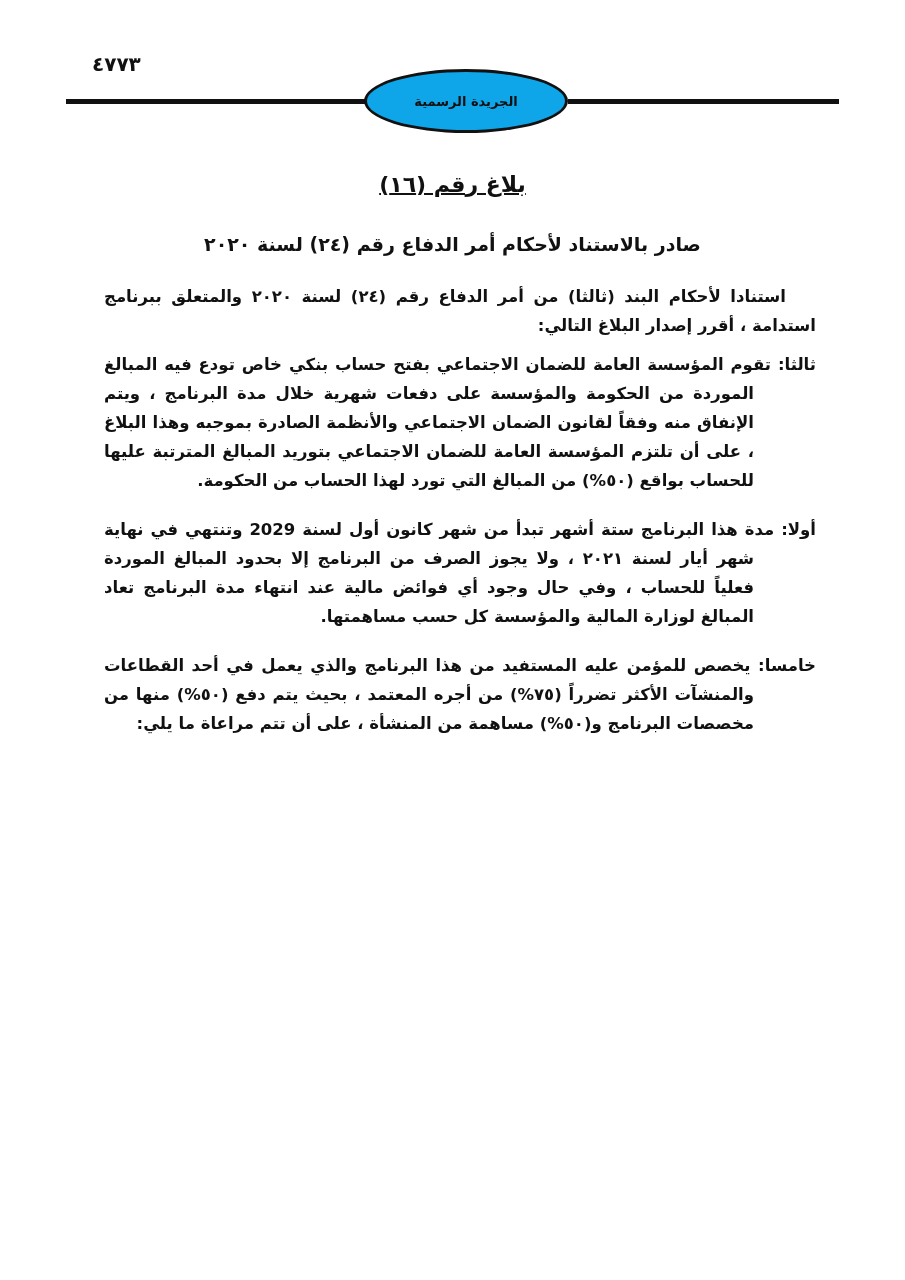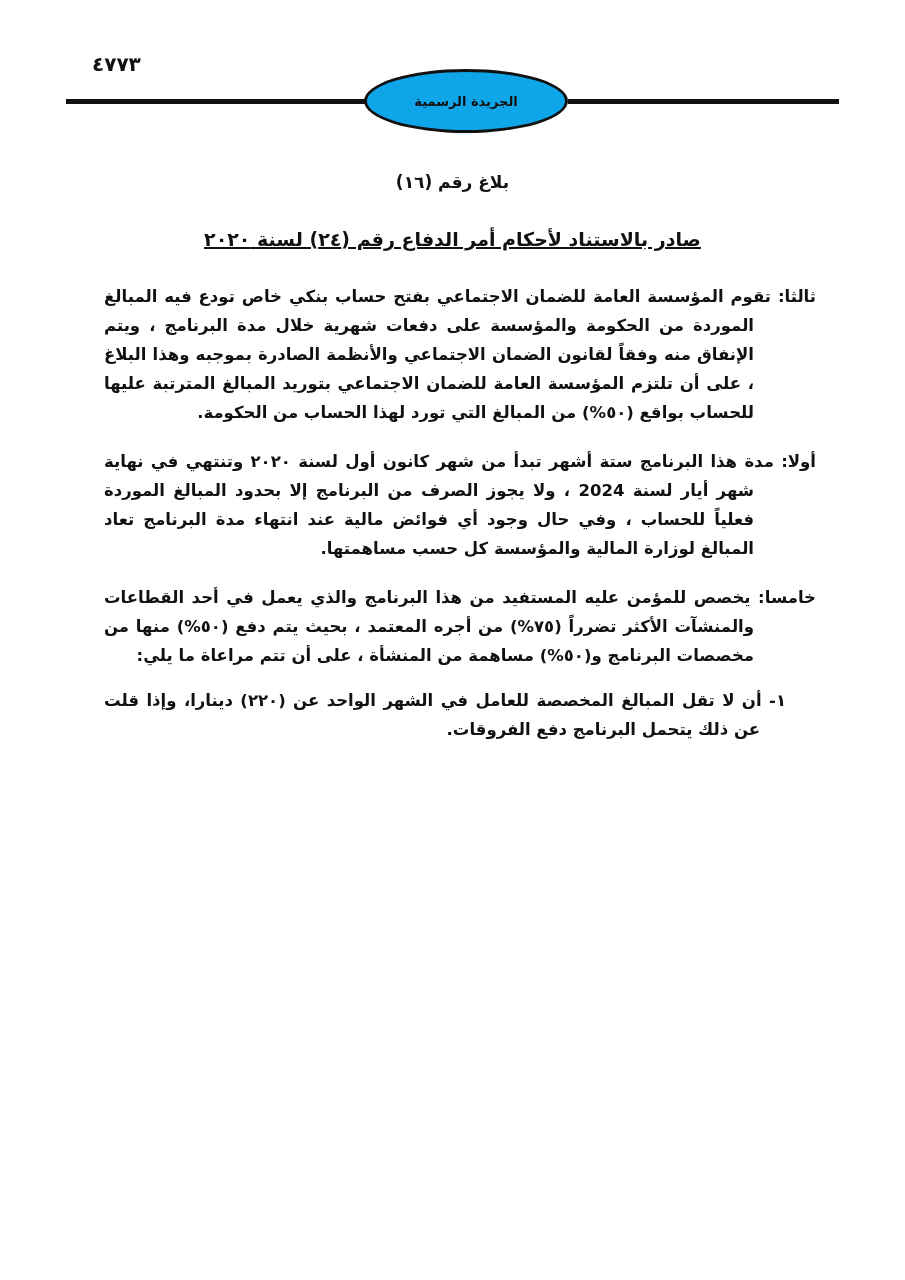--- a/index.html
+++ b/index.html
@@ -8,23 +8,23 @@
   .page-number { position: absolute; left: 92px; top: 52px; font-size: 20px; font-weight: bold;
                  letter-spacing: 4px; direction: rtl; }
   .rule { position: absolute; top: 99px; height: 5px; background: #111; }
   .rule.left { left: 66px; width: 300px; }
   .rule.right { left: 568px; width: 271px; }
   .oval { position: absolute; left: 364px; top: 69px; width: 204px; height: 64px;
           border: 3px solid #111; border-radius: 50%; box-sizing: border-box; background: #0ea5e9;
           display: flex; align-items: center; justify-content: center;
           font-size: 13px; font-weight: bold; direction: rtl; }
   .titles { position: absolute; top: 172px; left: 0; width: 905px; text-align: center; direction: rtl; }
-  .title1 { font-size: 17px; font-weight: bold; text-decoration-thickness: 2px;
+  .title1 { font-size: 22px; font-weight: bold; text-decoration: underline; text-decoration-thickness: 2px;
             margin-bottom: 8px; }
-  .title2 { font-size: 19px; font-weight: bold; text-decoration: underline; text-decoration-thickness: 2px; margin-top: 36px; }
+  .title2 { font-size: 19px; font-weight: bold; text-decoration-thickness: 2px; margin-top: 36px; }
   .content { position: absolute; top: 282px; left: 104px; width: 712px; direction: rtl; text-align: justify;
              font-size: 16.5px; font-weight: bold; line-height: 29px; }
   .para { margin: 0 0 17px 0; }
   .para.intro { text-indent: 30px; margin-bottom: 10px; }
   .clause { padding-right: 62px; text-indent: -62px; margin: 0 0 20px 0; }
   .clause-label { font-weight: bold; }
   .sublist { margin: 0; padding-right: 30px; }
   .subitem { padding-right: 26px; text-indent: -26px; }
 </style>
 </head>
@@ -36,36 +36,31 @@
 <div class="oval">
   <span>الجريدة الرسمية</span>
 </div>
 
 <div class="titles">
   <div class="title1">بلاغ رقم (١٦)</div>
   <div class="title2">صادر بالاستناد لأحكام أمر الدفاع رقم (٢٤) لسنة ٢٠٢٠</div>
 </div>
 
 <div class="content">
+  <p class="para intro">استنادا لأحكام البند (ثالثا) من أمر الدفاع رقم (٢٤) لسنة ٢٠٢٠ والمتعلق ببرنامج استدامة ، أقرر إصدار البلاغ التالي:</p>
 
 
 
   <div class="clause">
     <span class="clause-label">ثالثا:</span>
     <span>تقوم المؤسسة العامة للضمان الاجتماعي بفتح حساب بنكي خاص تودع فيه المبالغ الموردة من الحكومة والمؤسسة على دفعات شهرية خلال مدة البرنامج ، ويتم الإنفاق منه وفقاً لقانون الضمان الاجتماعي والأنظمة الصادرة بموجبه وهذا البلاغ ، على أن تلتزم المؤسسة العامة للضمان الاجتماعي بتوريد المبالغ المترتبة عليها للحساب بواقع (٥٠%) من المبالغ التي تورد لهذا الحساب من الحكومة.</span>
   </div>
 
   <div class="clause">
     <span class="clause-label">أولا:</span>
-    <span>مدة هذا البرنامج ستة أشهر تبدأ من شهر كانون أول لسنة ٢٠٢٠ وتنتهي في نهاية شهر أيار لسنة 2024 ، ولا يجوز الصرف من البرنامج إلا بحدود المبالغ الموردة فعلياً للحساب ، وفي حال وجود أي فوائض مالية عند انتهاء مدة البرنامج تعاد المبالغ لوزارة المالية والمؤسسة كل حسب مساهمتها.</span>
+    <span>مدة هذا البرنامج ستة أشهر تبدأ من شهر كانون أول لسنة 2029 وتنتهي في نهاية شهر أيار لسنة ٢٠٢١ ، ولا يجوز الصرف من البرنامج إلا بحدود المبالغ الموردة فعلياً للحساب ، وفي حال وجود أي فوائض مالية عند انتهاء مدة البرنامج تعاد المبالغ لوزارة المالية والمؤسسة كل حسب مساهمتها.</span>
   </div>
 
-  <div class="clause" style="margin-bottom:16px;">
+  <div class="clause" style="margin-bottom:0;">
     <span class="clause-label">خامسا:</span>
     <span>يخصص للمؤمن عليه المستفيد من هذا البرنامج والذي يعمل في أحد القطاعات والمنشآت الأكثر تضرراً (٧٥%) من أجره المعتمد ، بحيث يتم دفع (٥٠%) منها من مخصصات البرنامج و(٥٠%) مساهمة من المنشأة ، على أن تتم مراعاة ما يلي:</span>
-  </div>
-  <div class="sublist">
-    <div class="subitem">
-      <span>١-</span>
-      <span>أن لا تقل المبالغ المخصصة للعامل في الشهر الواحد عن (٢٢٠) دينارا، وإذا قلت عن ذلك يتحمل البرنامج دفع الفروقات.</span>
-    </div>
   </div>
 </div>
 
 </body></html>

